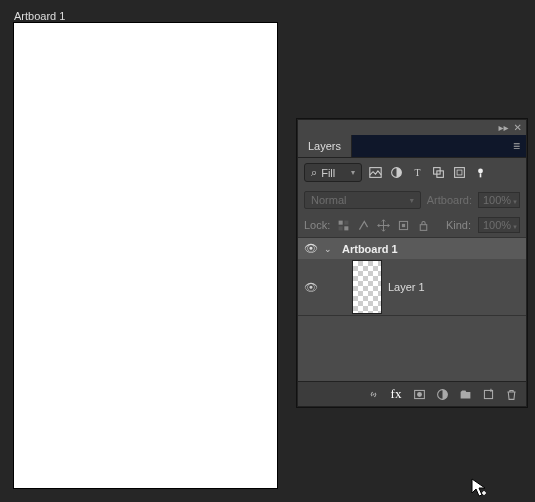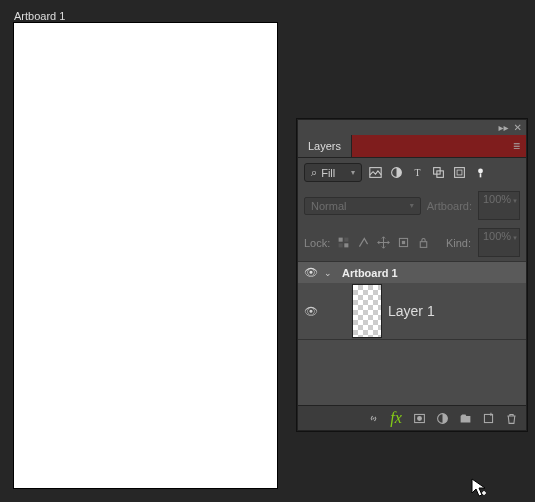--- a/index.html
+++ b/index.html
@@ -1,50 +1,50 @@
 <!DOCTYPE html>
 <html><head>
 <meta charset="utf-8">
 <style>
 html,body{margin:0;padding:0;width:535px;height:502px;background:#262626;font-family:"Segoe UI",Arial,sans-serif;font-size:11px;color:#ccc;overflow:hidden;position:relative}
 .artboard-label{position:absolute;left:14px;top:10px;color:#ddd;font-size:11px}
 .canvas{position:absolute;left:14px;top:23px;width:263px;height:465px;background:#fff;box-shadow:0 0 0 1px #000}
 .panel{position:absolute;left:297px;top:119px;width:228px;background:#454545;border:1px solid #222;box-shadow:0 0 0 1px #111}
 .panel-controls{display:flex;justify-content:flex-end;gap:5px;padding:2px 4px;background:#454545}
 .panel-controls span{cursor:default;color:#aaa;font-size:10px}
-.tabbar{display:flex;align-items:center;background:#7f1d1d;border-bottom:1px solid #222;height:22px}
+.tabbar{display:flex;align-items:center;background:#0f172a;border-bottom:1px solid #222;height:22px}
 .tab{padding:0 10px;height:22px;line-height:22px;background:#454545;border-right:1px solid #222;color:#ddd;font-size:11px}
 .tab-menu{margin-left:auto;padding:0 6px;color:#aaa;font-size:12px}
 .filterbar{display:flex;align-items:center;gap:6px;padding:5px 6px;background:#454545}
 .kind-select{display:flex;align-items:center;gap:4px;background:#3a3a3a;border:1px solid #222;border-radius:3px;padding:2px 6px;min-width:44px;color:#ccc}
 .kind-select .arrow{margin-left:auto;font-size:8px;color:#999}
 .filter-icons{display:flex;gap:7px;align-items:center}
 .ficon{width:14px;height:14px;display:flex;align-items:center;justify-content:center;color:#ccc}
 .ficon svg{width:13px;height:13px;fill:#ccc}
 .blendrow{display:flex;align-items:center;gap:6px;padding:4px 6px;background:#454545}
 .blend-select{flex:1;background:#3a3a3a;border:1px solid #222;border-radius:2px;padding:2px 6px;display:flex;align-items:center;color:#888}
 .blend-select .arrow{margin-left:auto;font-size:8px;color:#777}
 .opacity-lbl{color:#888}
-.valuebox{background:#3a3a3a;border:1px solid #222;padding:1px 2px 14px 4px;color:#888;display:flex;align-items:flex-end;gap:2px;min-width:34px}
+.valuebox{background:#3a3a3a;border:1px solid #222;padding:1px 2px 1px 4px;color:#888;display:flex;align-items:flex-end;gap:2px;min-width:34px}
 .valuebox .arrow{font-size:7px;color:#777}
 .lockrow{display:flex;align-items:center;gap:7px;padding:4px 6px;background:#454545;border-bottom:1px solid #333}
 .lockrow .lbl{color:#888}
 .lockicon{width:13px;height:13px;color:#888}
 .lockicon svg{width:13px;height:13px;fill:#888}
 .layer-group-row{background:#5a5a5a;display:flex;align-items:center;padding:4px 6px;gap:6px}
 .eye{width:14px;text-align:center;color:#ddd;font-size:11px}
 .chev{width:12px;color:#ccc;font-size:9px}
 .group-name{font-weight:bold;color:#eee;font-size:11px}
 .layer-row{display:flex;align-items:center;background:#4b4b4b;height:56px;padding:0 6px;gap:6px}
 .eyecol{width:14px;text-align:center;color:#ccc}
 .indent{width:22px}
 .thumb{width:28px;height:52px;background:#fff;border:1px solid #222;position:relative;overflow:hidden}
 .thumb::before,.thumb::after{content:"";position:absolute;width:200%;height:200%;background:repeating-conic-gradient(#ccc 0 25%,#fff 0 50%) 0 0/10px 10px}
 .thumb::after{left:0;top:0}
-.layer-name{color:#ddd;font-size:14px}
+.layer-name{color:#ddd;font-size:11px}
 .layers-empty{height:65px;background:#4b4b4b;border-top:1px solid #333}
 .panel-footer{display:flex;justify-content:flex-end;align-items:center;gap:9px;padding:5px 8px;background:#3c3c3c;border-top:1px solid #222}
 .ftr{width:14px;height:14px;display:flex;align-items:center;justify-content:center;color:#aaa}
 .ftr svg{width:13px;height:13px;fill:#aaa}
 .cursor{position:absolute;left:471px;top:478px;pointer-events:none}
 .cursor svg{width:18px;height:20px}
 .disabled{opacity:.6}
 </style>
 </head>
 <body>
@@ -157,21 +157,21 @@
     <span class="layer-name">Layer 1</span>
   </div>
   <div class="layers-empty"></div>
 
   <div class="panel-footer">
     <span class="ftr">
         <svg viewBox="0 0 16 16">
           <path d="M6 10a3 3 0 010-4l1-1M10 6a3 3 0 010 4l-1 1M7 9l2-2" stroke="#aaa" stroke-width="1.3" fill="none"></path>
         </svg>
       </span>
-    <span class="ftr" style="font-style:italic;font-family:serif;font-size:16px;color:#84cc16">fx</span>
+    <span class="ftr" style="font-family:serif;font-size:13px;color:#ffffff">fx</span>
     <span class="ftr">
         <svg viewBox="0 0 16 16">
           <rect x="2" y="3" width="12" height="10" fill="none" stroke="#aaa" stroke-width="1.3"></rect>
           <circle cx="8" cy="8" r="3" fill="#aaa"></circle>
         </svg>
       </span>
     <span class="ftr">
         <svg viewBox="0 0 16 16">
           <circle cx="8" cy="8" r="6" fill="none" stroke="#aaa" stroke-width="1.3"></circle>
           <path d="M8 2a6 6 0 010 12z" fill="#aaa"></path>

